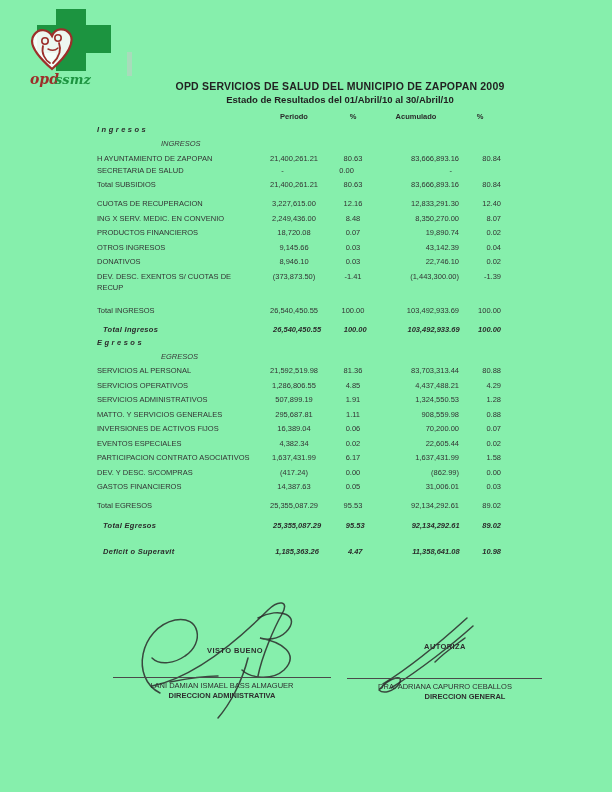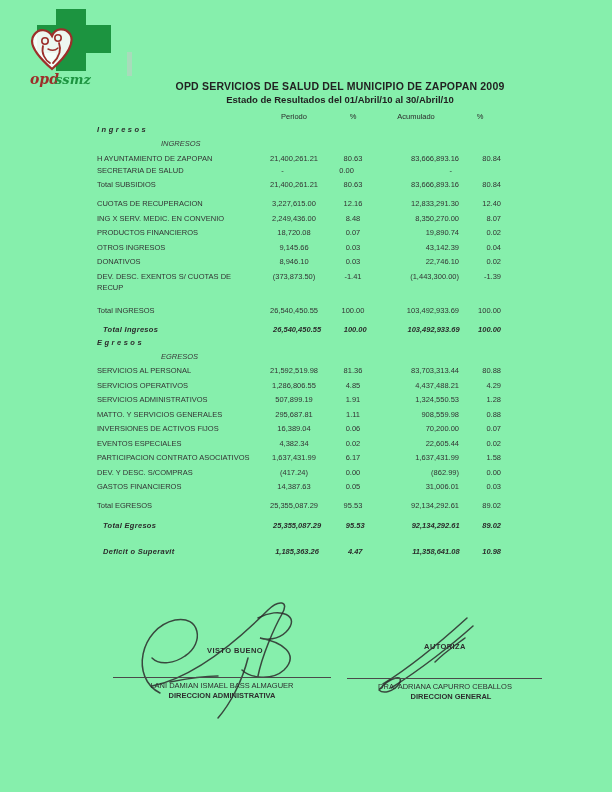--- a/index.html
+++ b/index.html
@@ -16,21 +16,21 @@
   .title{font-size:10.5px;font-weight:bold;letter-spacing:.2px;color:#222;}
   .subtitle{font-size:9.5px;font-weight:bold;margin-top:2px;color:#222;}
   
   .stmt{position:absolute;left:97px;top:111px;width:404px;}
   .r{display:flex;line-height:11px;font-size:7.5px;}
   .c-label{width:158px;text-align:left;}
   .c-periodo{width:78px;text-align:center;}
   .c-pct1{width:40px;text-align:center;}
   .c-acum{width:86px;text-align:right;}
   .c-pct2{width:42px;text-align:right;}
-  .row-header{font-weight:normal;}
+  .row-header{font-weight:bold;}
   .row-header .c-periodo,.row-header .c-acum{text-align:center;}
   .row-header .c-pct1,.row-header .c-pct2{text-align:center;}
   .row-section .c-label{font-weight:bold;font-style:italic;letter-spacing:2.5px;}
   .row-subsection .c-label{font-style:italic;padding-left:64px;color:#3a3a3a;}
   .row-item,.row-total{color:#333;}
   .row-boldtotal,.row-deficit{font-weight:bold;font-style:italic;}
   .row-boldtotal .c-label,.row-deficit .c-label{padding-left:6px;letter-spacing:.3px;}
   .g0{margin-top:0;} .g1{margin-top:1px;gap:12px;} .g2{margin-top:2px;} .g3{margin-top:3px;}
   .g4{margin-top:3.5px;} .g8{margin-top:8px;} .g9{margin-top:9px;}
   .g12{margin-top:12px;} .g15{margin-top:15px;}
@@ -38,21 +38,21 @@
   .sigline{position:absolute;height:0;border-top:1.4px solid #4a4a4a;}
   .sigline-left{left:113px;top:677px;width:218px;}
   .sigline-right{left:347px;top:678px;width:195px;}
   .sigtext{position:absolute;text-align:center;font-size:7.5px;color:#2e2e2e;}
   .approval{font-weight:bold;letter-spacing:.4px;}
   .sig-approval-left{left:150px;top:646px;width:170px;}
   .sig-approval-right{left:360px;top:642px;width:170px;}
   .sig-name-left{left:110px;top:681px;width:224px;}
   .sig-title-left{left:110px;top:691px;width:224px;font-weight:bold;}
   .sig-name-right{left:345px;top:682px;width:200px;}
-  .sig-title-right{left:351px;top:692px;width:200px;font-weight:bold;}
+  .sig-title-right{left:365px;top:692px;width:200px;font-weight:bold;}
   .sigsvg{position:absolute;overflow:visible;}
   .sigsvg path{fill:none;stroke:#2a2a2a;stroke-width:1.5;stroke-linecap:round;opacity:.85;}
   .scan-smudge{position:absolute;left:127px;top:52px;width:5px;height:24px;background:#c9c9c9;opacity:.5;}
 </style>
 </head>
 <body>
 
 <div class="page">
 
   <svg class="logo" viewBox="0 0 100 85">

